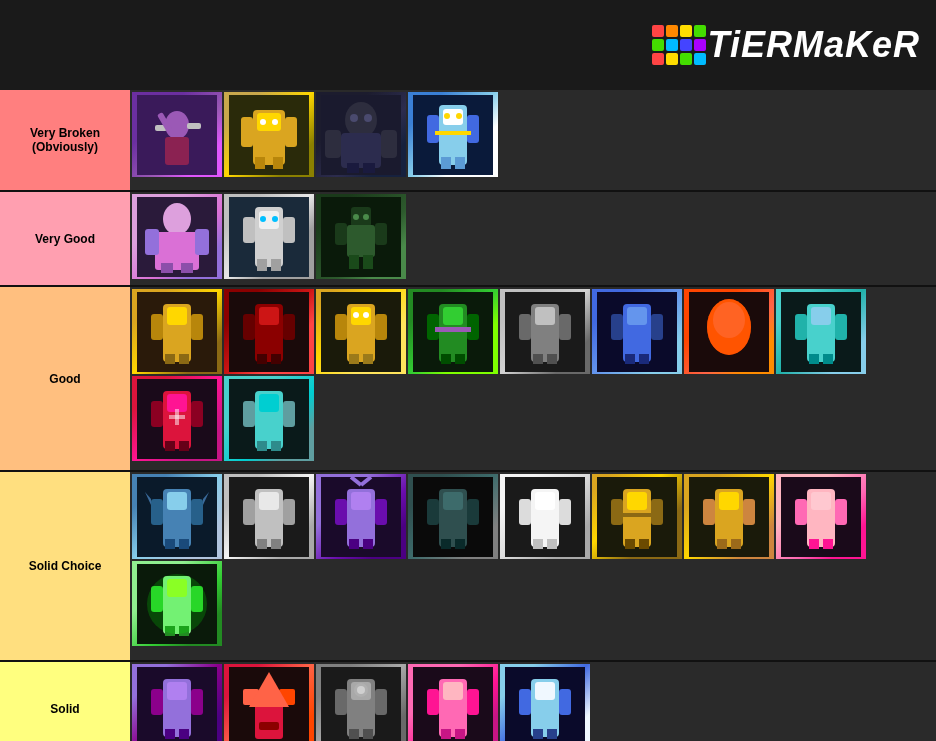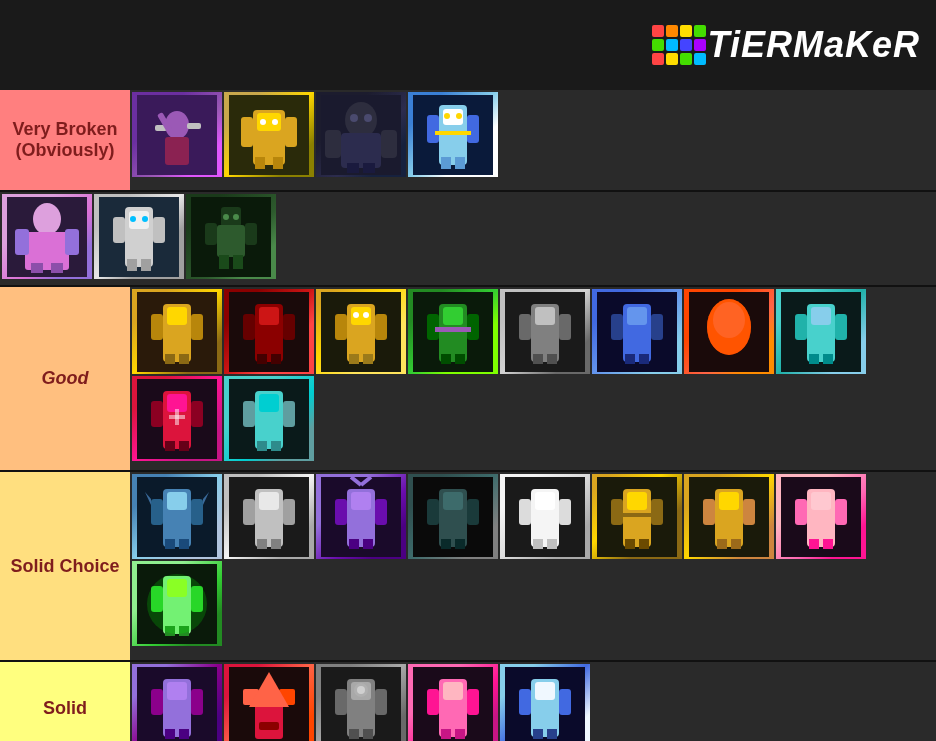--- a/index.html
+++ b/index.html
@@ -23,23 +23,23 @@
       min-height: 90px;
     }
 
     .tier-label {
       width: 130px;
       min-width: 130px;
       display: flex;
       align-items: center;
       justify-content: center;
       text-align: center;
-      font-size: 18px;
+      font-size: 12px;
       font-weight: bold;
-      color: #7f1d1d;
+      color: #000000;
       padding: 8px;
       flex-shrink: 0;
     }
 
     .tier-items {
       display: flex;
       flex-wrap: wrap;
       flex: 1;
       background: #2a2a2a;
       gap: 2px;
@@ -236,20 +236,23 @@
             <circle cx="34" cy="21" r="3" fill="#FFD700"></circle>
             <circle cx="46" cy="21" r="3" fill="#FFD700"></circle>
             <rect x="22" y="36" width="36" height="4" fill="#FFD700"></rect>
           </svg>
         </div>
       </div>
     </div>
   </div>
 
   <div class="tier-row" style="min-height:95px;">
+    <div class="tier-label" style="background:#FF9FB0;">
+      <span>Very Good</span>
+    </div>
     <div class="tier-items">
       <div class="tier-item char-5">
         <div class="img-placeholder">
           <svg width="80" height="80" viewBox="0 0 80 80">
             <rect x="0" y="0" width="80" height="80" fill="#2a1a3a"></rect>
             <ellipse cx="40" cy="22" rx="14" ry="16" fill="#DDA0DD"></ellipse>
             <rect x="18" y="35" width="44" height="38" fill="#DA70D6" rx="3"></rect>
             <rect x="8" y="32" width="14" height="26" fill="#9370DB" rx="3"></rect>
             <rect x="58" y="32" width="14" height="26" fill="#9370DB" rx="3"></rect>
             <rect x="24" y="66" width="12" height="10" fill="#8B4FAA"></rect>
@@ -283,21 +286,21 @@
             <rect x="28" y="58" width="10" height="14" fill="#1a4a1a"></rect>
             <rect x="42" y="58" width="10" height="14" fill="#1a4a1a"></rect>
             <circle cx="35" cy="20" r="3" fill="#4a8a4a"></circle>
             <circle cx="45" cy="20" r="3" fill="#4a8a4a"></circle>
           </svg>
         </div>
       </div>
     </div>
   </div>
 
-  <div class="tier-row" style="min-height:185px;font-style:italic;">
+  <div class="tier-row" style="min-height:185px;">
     <div class="tier-label" style="background:#FFBF7F;">
       <span>Good</span>
     </div>
     <div class="tier-items">
 
       <div class="tier-item char-8">
         <div class="img-placeholder">
           <svg width="80" height="80" viewBox="0 0 80 80">
             <rect x="0" y="0" width="80" height="80" fill="#2a1a0a"></rect>
             <rect x="26" y="12" width="28" height="58" fill="#DAA520" rx="4"></rect>

